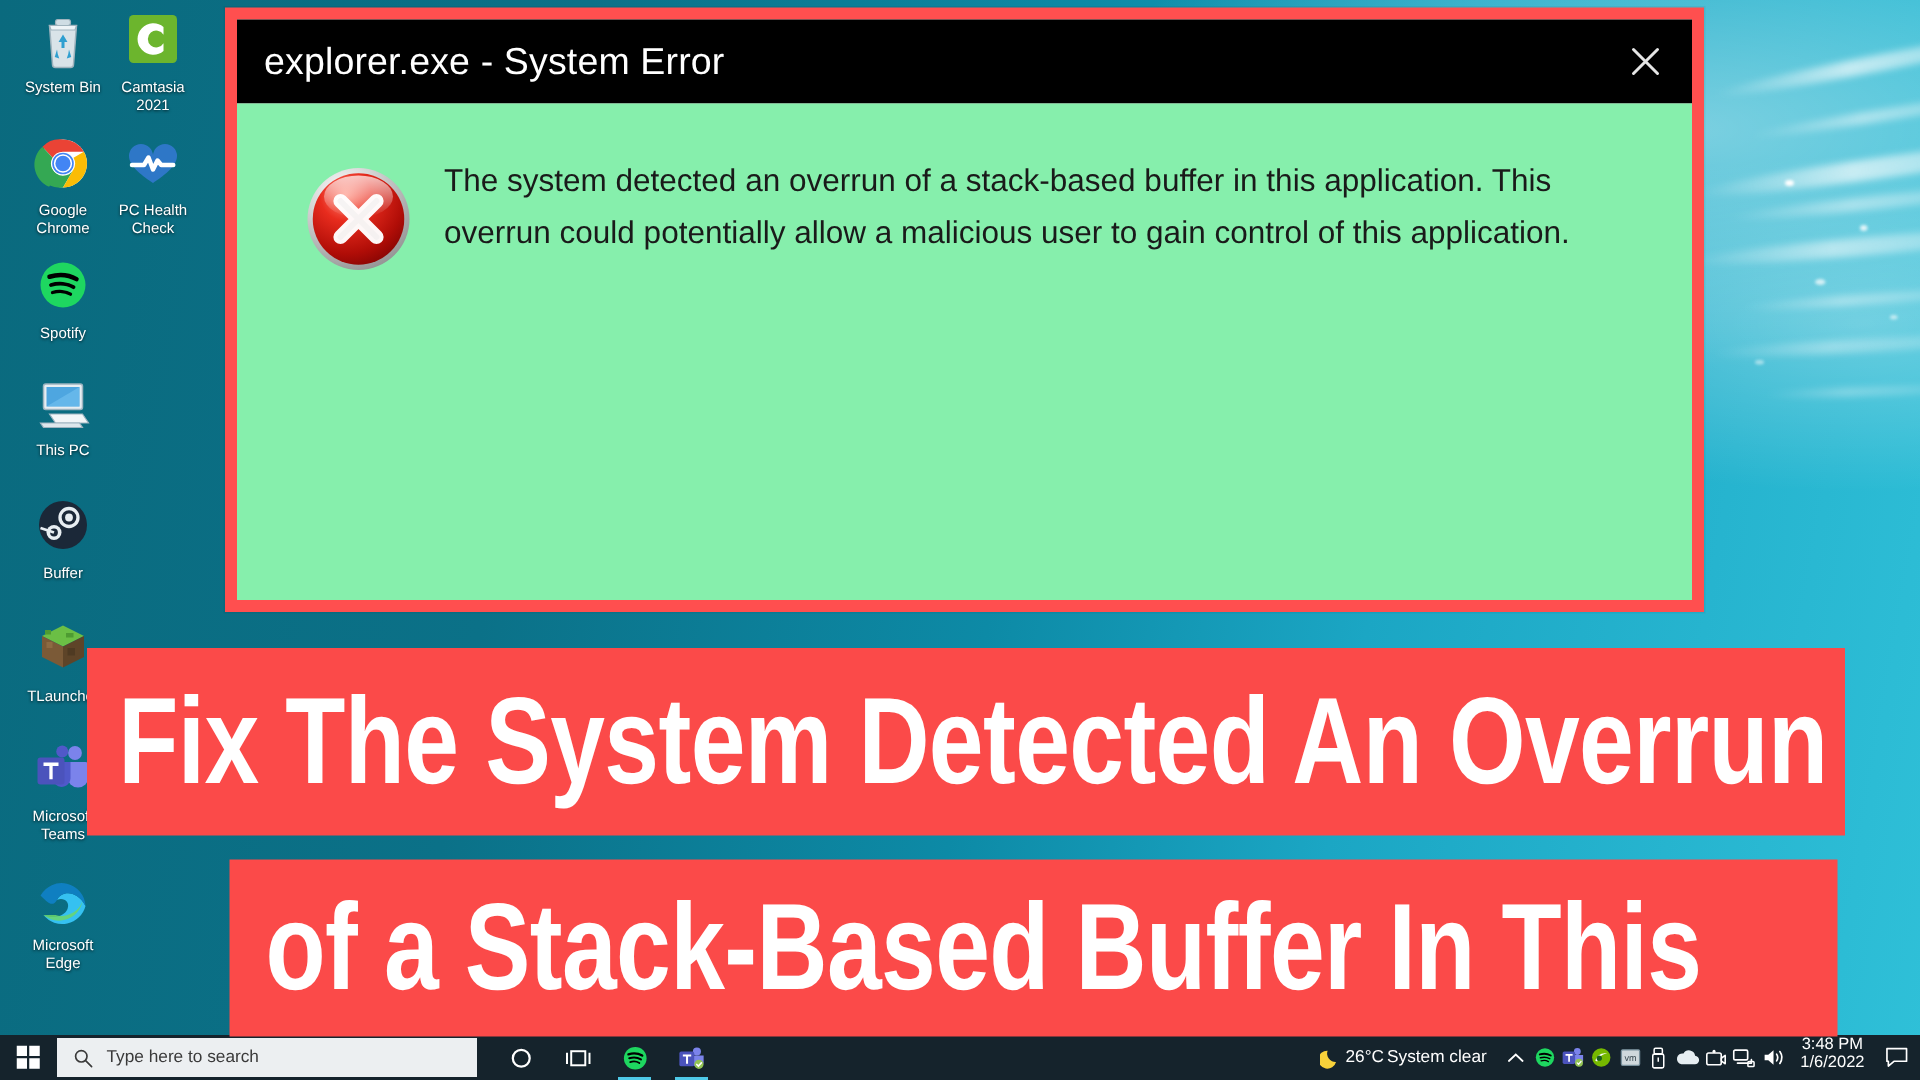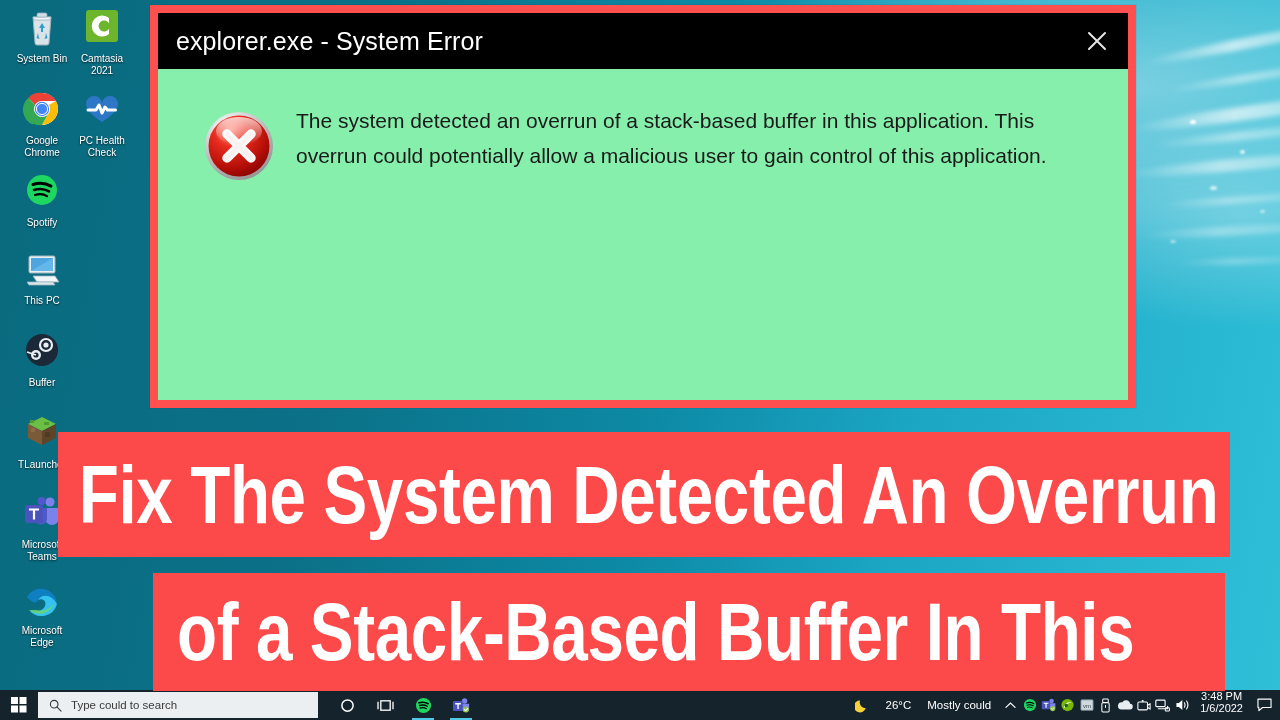--- a/index.html
+++ b/index.html
@@ -107,21 +107,21 @@
   }
   #start-button{ width:38px; height:30px; display:flex; align-items:center; justify-content:center; cursor:pointer; }
   #search-box{
     width:280px; height:26px; background:#eceff1; color:#3a3a3a;
     display:flex; align-items:center; gap:9px; padding:0 8px 0 11px;
     font-size:11.5px; cursor:text;
   }
   .tb-icon{ width:38px; height:30px; display:flex; align-items:center; justify-content:center; cursor:pointer; position:relative; }
   .tb-active::after{ content:""; position:absolute; bottom:0; left:8px; right:8px; height:2.5px; background:#4ec9e8; }
   #tray{ margin-left:auto; display:flex; align-items:center; height:30px; padding-right:4px; }
-  #weather{ display:flex; align-items:center; gap:16px; padding:0 10px 0 4px; font-size:11.5px; cursor:pointer; }
+  #weather{ display:flex; align-items:center; gap:2px; padding:0 10px 0 4px; font-size:11.5px; cursor:pointer; }
   .tray-ic{ width:19px; height:30px; display:flex; align-items:center; justify-content:center; cursor:pointer; }
   #clock{
     padding:0 9px 0 7px; text-align:center; line-height:12px; font-size:11px; cursor:pointer;
     display:flex; flex-direction:column; height:30px;
   }
   #action-center{ width:24px; height:30px; display:flex; align-items:center; justify-content:center; cursor:pointer; }
 </style>
 </head>
 <body>
 
@@ -335,21 +335,21 @@
       <rect x="0" y="8.5" width="7" height="7" fill="#fff"></rect>
       <rect x="8.5" y="8.5" width="7" height="7" fill="#fff"></rect>
     </svg>
   </div>
 
   <div id="search-box">
     <svg width="13" height="13" viewBox="0 0 14 14">
       <circle cx="5.6" cy="5.6" r="4.1" fill="none" stroke="#3a3a3a" stroke-width="1.2"></circle>
       <path d="M8.7 8.7 L13 13" stroke="#3a3a3a" stroke-width="1.2" stroke-linecap="round"></path>
     </svg>
-    <span>Type could to search</span>
+    <span>Type here to search</span>
   </div>
 
   <div class="tb-icon" style="margin-left:10px">
     <svg width="15" height="15" viewBox="0 0 16 16">
       <circle cx="8" cy="8" r="6" fill="none" stroke="#fff" stroke-width="1.6"></circle>
     </svg>
   </div>
 
   <div class="tb-icon">
     <svg width="17" height="15" viewBox="0 0 18 16">
@@ -378,21 +378,21 @@
     </svg>
   </div>
 
   <div id="tray">
 
     <div id="weather">
       <svg width="15" height="15" viewBox="0 0 16 16">
         <path d="M11.4 10.6 A6 6 0 0 1 5.4 2.6 a6.4 6.4 0 1 0 6 8 z" fill="#f7d13a"></path>
       </svg>
       <span>26°C</span>
-      <span>Mostly could</span>
+      <span>System clear</span>
     </div>
 
     <div class="tray-ic">
       <svg width="11" height="9" viewBox="0 0 12 9">
         <path d="M1 6.5 L6 1.8 L11 6.5" fill="none" stroke="#fff" stroke-width="1.3" stroke-linecap="round"></path>
       </svg>
     </div>
 
     <div class="tray-ic">
       <svg width="14" height="14" viewBox="0 0 16 16">

